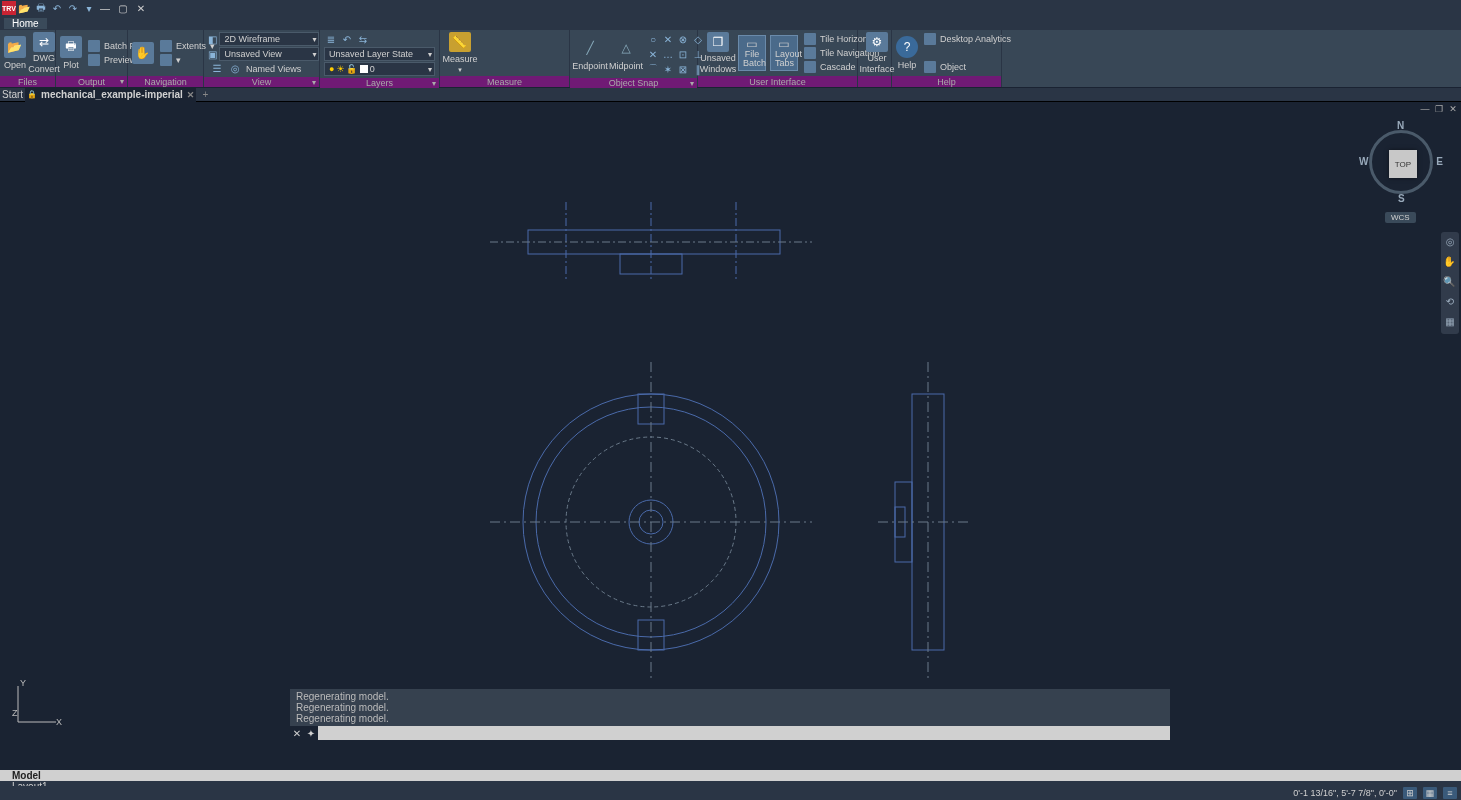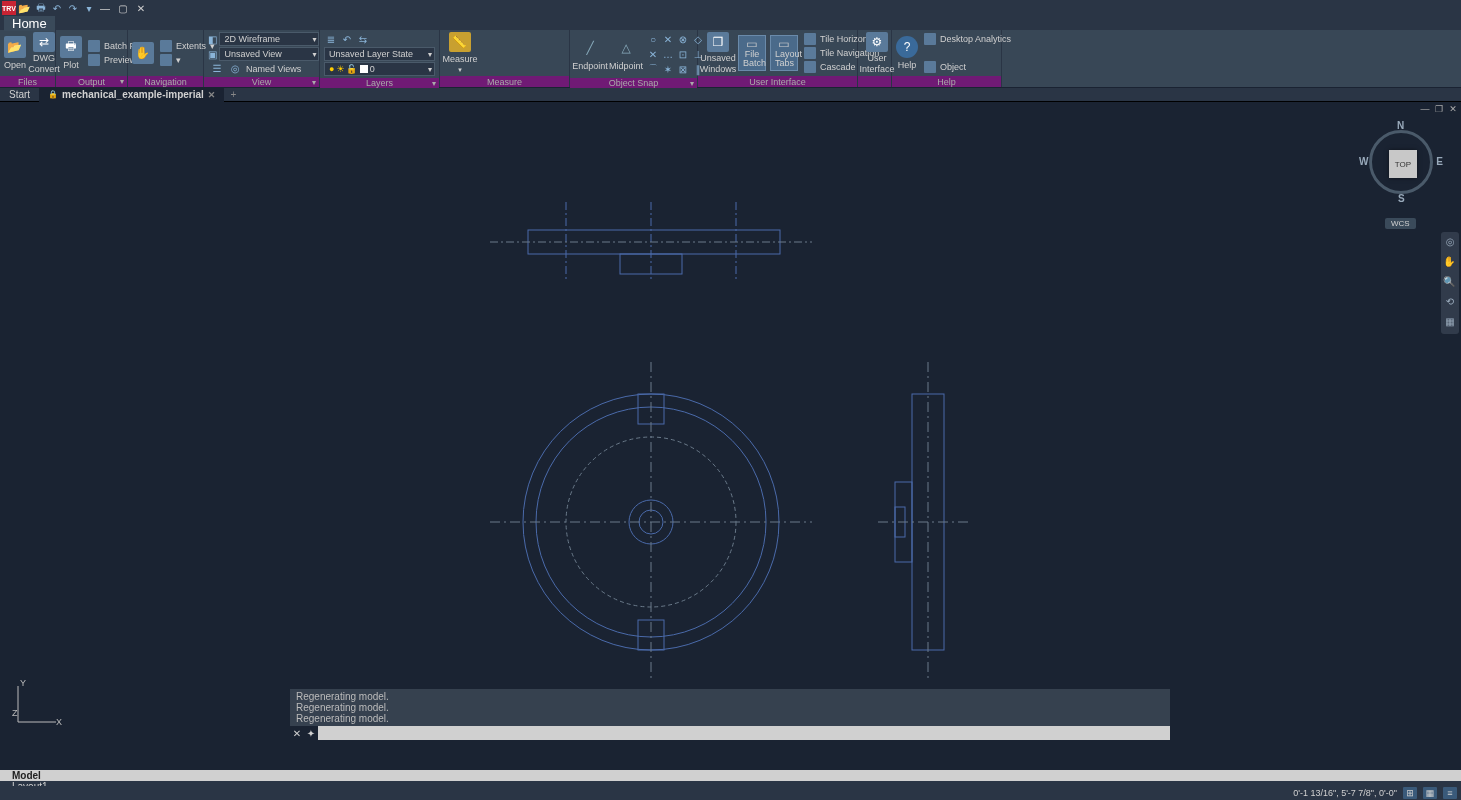--- a/index.html
+++ b/index.html
@@ -8,21 +8,21 @@
 
 .titlebar { height: 16px; background: #2a3545; display: flex; align-items: center; font-size: 10px; }
 .titlebar .left { display: flex; align-items: center; gap: 2px; padding-left: 2px; }
 .app-icon { width: 14px; height: 14px; background: #c82333; display: inline-flex; align-items: center; justify-content: center; font-size: 7px; color: #fff; font-weight: bold; }
 .qat-icon { width: 14px; height: 14px; display: inline-flex; align-items: center; justify-content: center; color: #8ab4d8; font-size: 10px; cursor: pointer; }
 .titlebar .center { flex: 1; text-align: center; font-size: 10px; color: #ccc; }
 .titlebar .right { display: flex; }
 .win-btn { width: 18px; height: 16px; display: flex; align-items: center; justify-content: center; font-size: 10px; cursor: pointer; }
 
 
-.menubar { height: 14px; background: #2a3545; display: flex; align-items: center; font-size: 13px; padding-left: 4px; }
+.menubar { height: 14px; background: #2a3545; display: flex; align-items: center; font-size: 10px; padding-left: 4px; }
 .menu-item { padding: 0 8px; cursor: pointer; background: #3a4a5a; color: #fff; }
 
 
 .ribbon { height: 58px; background: #384756; display: flex; border-bottom: 1px solid #1a2332; }
 .panel { border-right: 1px solid #2a3545; display: flex; flex-direction: column; }
 .panel-body { flex: 1; display: flex; align-items: center; padding: 2px 4px; gap: 4px; }
 .panel-label { height: 12px; font-size: 9px; text-align: center; color: #aaa; background: #701a75; display: flex; align-items: center; justify-content: center; position: relative; }
 .panel-label .exp { position: absolute; right: 3px; font-size: 8px; }
 
 .big-btn { display: flex; flex-direction: column; align-items: center; justify-content: center; width: 40px; height: 42px; cursor: pointer; font-size: 9px; gap: 2px; }
@@ -37,41 +37,41 @@
 .dropdown::after { content: "▾"; position: absolute; right: 2px; font-size: 8px; }
 
 .icon-grid { display: flex; gap: 2px; }
 .gicon { width: 14px; height: 14px; display: inline-flex; align-items: center; justify-content: center; color: #8ab4d8; font-size: 10px; cursor: pointer; }
 
 .toggle-btn { padding: 2px 4px; font-size: 9px; cursor: pointer; text-align: center; }
 .toggle-btn.active { background: #4a6a8a; border: 1px solid #6a8aaa; }
 
 
 .filetabs { height: 14px; background: #2a3545; display: flex; align-items: center; font-size: 10px; border-bottom: 1px solid #000; }
-.ftab { padding: 0 9px; height: 14px; display: flex; align-items: center; gap: 4px; cursor: pointer; }
+.ftab { padding: 0 2px; height: 14px; display: flex; align-items: center; gap: 4px; cursor: pointer; }
 .ftab.active { background: #1a2332; font-weight: bold; }
 .ftab .lock { font-size: 8px; }
 .ftab .close { font-size: 9px; color: #888; }
 .ftab-add { width: 18px; text-align: center; cursor: pointer; color: #888; }
 
 
 .drawing { position: absolute; top: 102px; left: 0; right: 0; bottom: 30px; background: #1a2332; overflow: hidden; }
 .doc-controls { position: absolute; top: 2px; right: 2px; display: flex; gap: 2px; }
 .doc-controls div { width: 12px; height: 10px; font-size: 9px; text-align: center; cursor: pointer; color: #aaa; }
 
 
 .viewcube { position: absolute; top: 20px; right: 20px; width: 80px; height: 80px; }
 .vc-ring { position: absolute; inset: 8px; border: 3px solid #4a5a6a; border-radius: 50%; }
 .vc-face { position: absolute; top: 28px; left: 28px; width: 28px; height: 28px; background: #c8c8c8; color: #333; font-size: 8px; display: flex; align-items: center; justify-content: center; cursor: pointer; box-shadow: 0 0 4px rgba(0,0,0,0.5); }
 .vc-dir { position: absolute; font-size: 10px; font-weight: bold; color: #9ab; }
 .vc-n { top: -2px; left: 36px; }
 .vc-s { bottom: -2px; left: 37px; }
 .vc-e { right: -2px; top: 34px; }
 .vc-w { left: -2px; top: 34px; }
-.vc-wcs { position: absolute; top: 90px; left: 24px; font-size: 8px; background: #3a4a5a; padding: 1px 6px; border-radius: 2px; margin-top: 6px; }
+.vc-wcs { position: absolute; top: 90px; left: 24px; font-size: 8px; background: #3a4a5a; padding: 1px 6px; border-radius: 2px; }
 
 
 .navbar { position: absolute; top: 130px; right: 2px; width: 18px; background: rgba(60,70,85,0.7); border-radius: 3px; padding: 4px 0; display: flex; flex-direction: column; align-items: center; gap: 6px; }
 .navbar div { width: 14px; height: 14px; font-size: 10px; text-align: center; cursor: pointer; color: #9ab; }
 
 
 .ucs { position: absolute; bottom: 42px; left: 12px; }
 
 
 .dwg-svg { position: absolute; top: 0; left: 0; }

